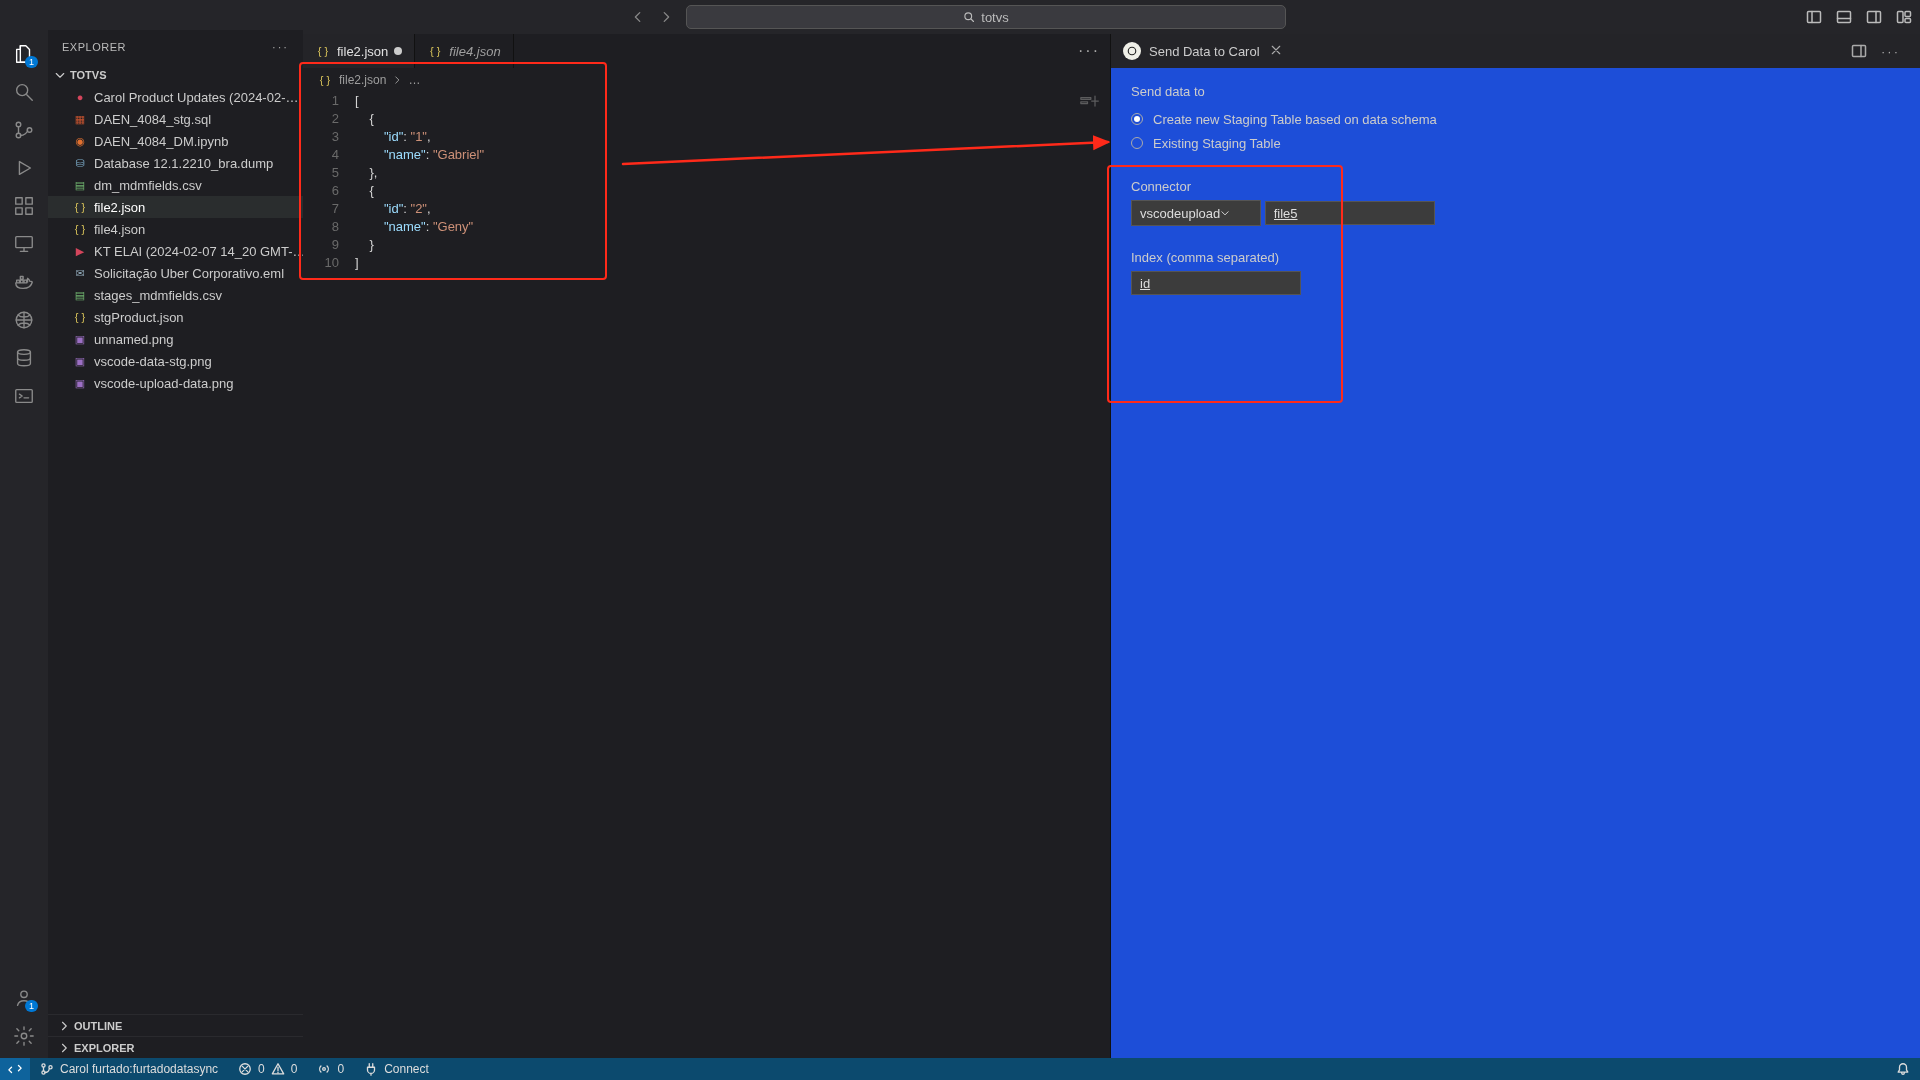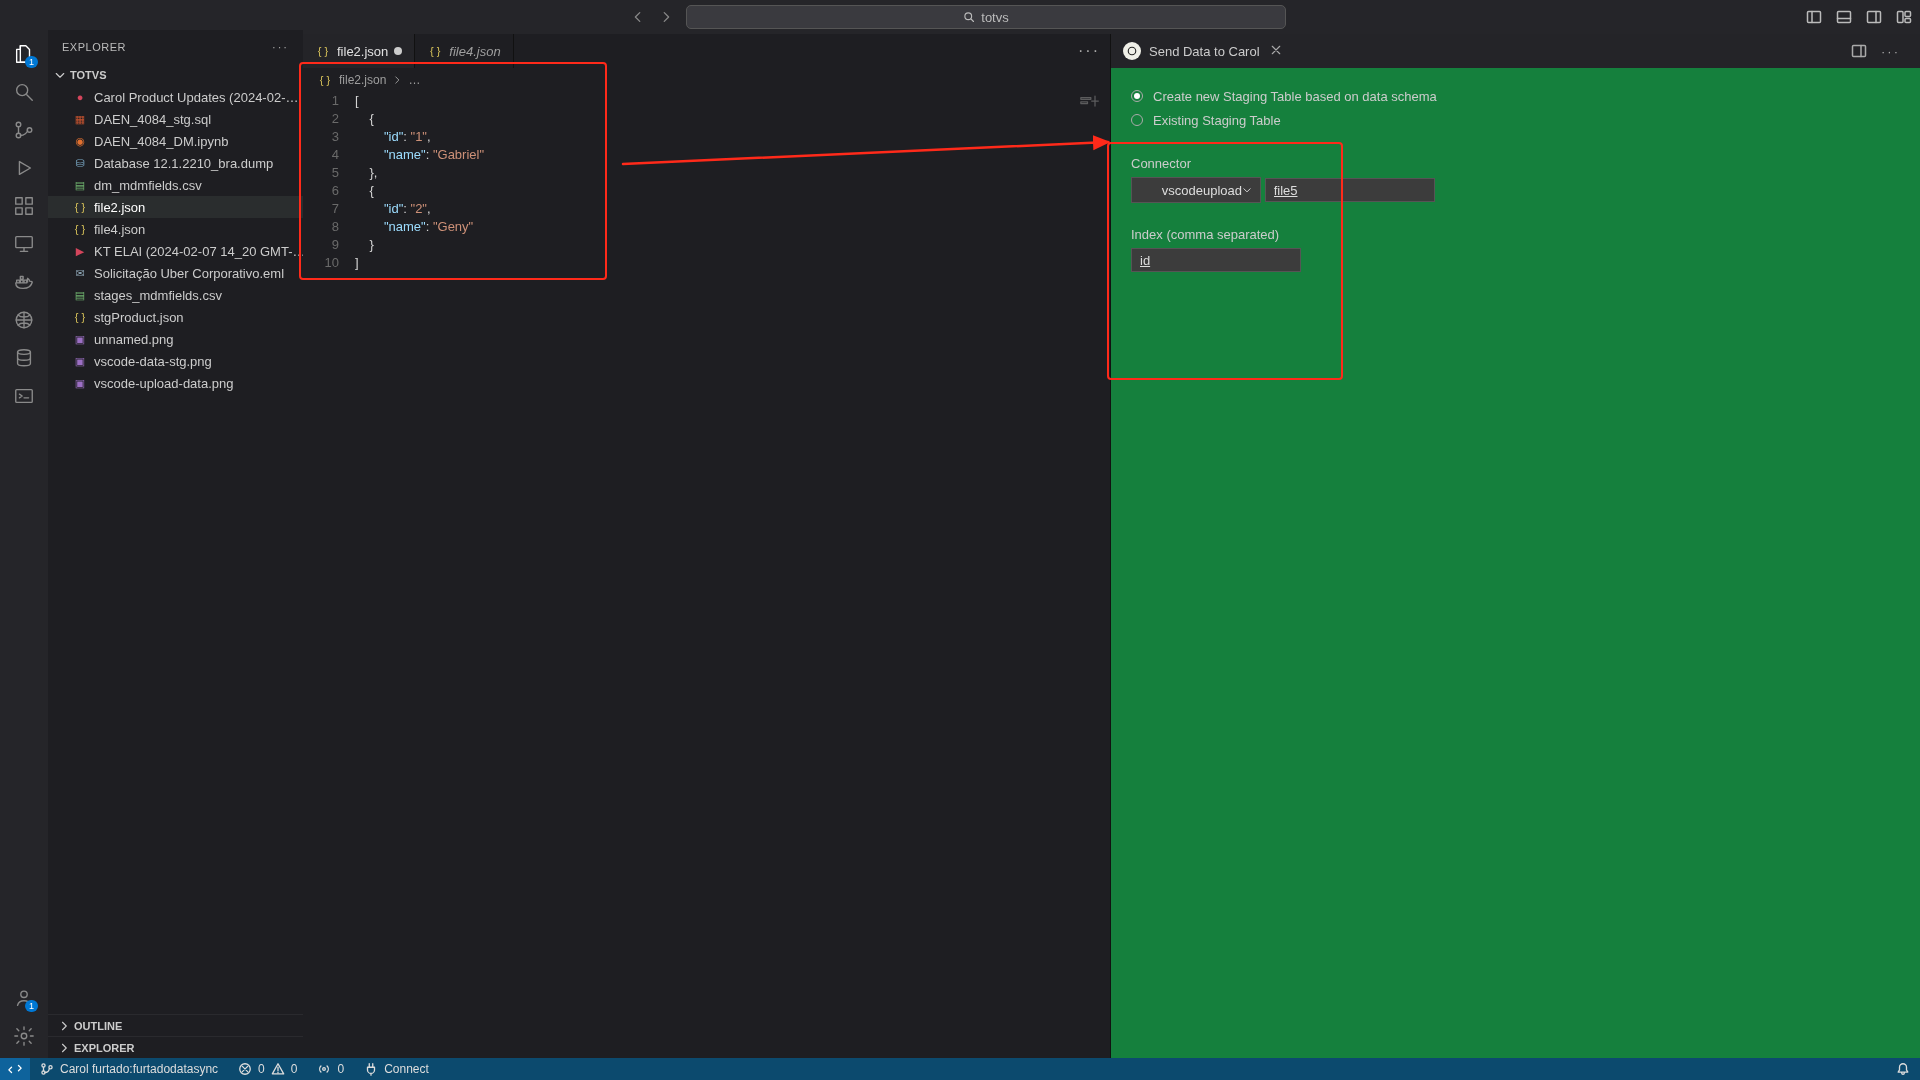--- a/index.html
+++ b/index.html
@@ -49,31 +49,31 @@
   .code-area { position: relative; display: flex; flex: 1; font-family: Menlo, Monaco, "Courier New", monospace; font-size: 13px; line-height: 18px; }
   .gutter { width: 48px; text-align: right; color: #6a6a6a; padding: 4px 12px 0 0; }
   .code { padding: 4px 0 0 4px; color: #ce9178; }
   .code .key { color: #9cdcfe; }
   .code .pun { color: #d4d4d4; }
   .code .str { color: #ce9178; }
   .minimap-ctrl { position: absolute; right: 10px; top: 6px; color: #777; opacity: .7; }
   .red-box { position: absolute; border: 2.5px solid #ff2a1a; border-radius: 4px; pointer-events: none; }
   .arrow-layer { position: absolute; left: 303px; top: 34px; right: 0; bottom: 22px; pointer-events: none; }
   
-  .rightpanel { position: absolute; right: 0; top: 34px; bottom: 22px; width: 810px; background: #15803d; border-left: 1px solid #111; display: flex; flex-direction: column; }
+  .rightpanel { position: absolute; right: 0; top: 34px; bottom: 22px; width: 810px; background: #1d4ed8; border-left: 1px solid #111; display: flex; flex-direction: column; }
   .rp-tab { height: 34px; display: flex; align-items: center; background: #242428; padding: 0 12px; gap: 8px; font-size: 13px; }
   .rp-tab .circle { width: 18px; height: 18px; border-radius: 50%; background: #f0f0e8; display:inline-flex; align-items:center; justify-content:center; }
   .rp-tab .close { color: #aaa; margin-left: 2px; }
   .rp-tab-fill { flex: 1; }
   .rp-body { padding: 16px 20px; font-size: 13px; color: #ccc; }
   .radio-row { display: flex; align-items: center; gap: 10px; height: 24px; }
   .radio { width: 12px; height: 12px; border-radius: 50%; border: 1.5px solid #aaa; display: inline-flex; align-items: center; justify-content: center; }
   .radio.checked::after { content: ""; width: 6px; height: 6px; background: #fff; border-radius: 50%; }
   .form-label { margin-top: 24px; display: block; }
-  .select { margin-top: 6px; display: inline-flex; align-items: center; justify-content: flex-end; width: 130px; height: 26px; background: #3c3c3c; border: 1px solid #555; padding: 0 8px; font-size: 13px; color: #ddd; }
+  .select { margin-top: 6px; display: inline-flex; align-items: center; justify-content: flex-start; width: 130px; height: 26px; background: #3c3c3c; border: 1px solid #555; padding: 0 8px; font-size: 13px; color: #ddd; }
   .text-input { margin-top: 6px; width: 170px; height: 24px; background: #3c3c3c; border: 1px solid #555; color: #ddd; padding: 0 8px; font-size: 13px; text-decoration: underline; }
   .btn-primary { margin-top: 20px; background: #0e639c; color: #fff; border: none; padding: 6px 14px; font-size: 13px; }
   .form-box { position: relative; margin-top: 16px; }
   .rp-icons { display:flex; align-items:center; gap:14px; color:#aaa; padding-right:8px;}
   
   .statusbar { position: absolute; left: 0; right: 0; bottom: 0; height: 22px; background: #0c4a6e; color: #ddd; display: flex; align-items: center; font-size: 12px; }
   .statusbar .remote { background: #0e639c; height: 100%; display: flex; align-items: center; padding: 0 8px; color: #fff; }
   .statusbar .seg { display: flex; align-items: center; gap: 6px; padding: 0 10px; }
   .statusbar .spacer { flex: 1; }
   
@@ -367,20 +367,21 @@
     <div class="rp-tab-fill"></div>
     <div class="rp-icons">
       <svg width="16" height="16" viewBox="0 0 16 16">
           <rect x="1.5" y="2.5" width="13" height="11" rx="1"></rect>
           <path d="M10 2.5v11"></path>
         </svg>
       <span style="letter-spacing:2px;">···</span>
     </div>
   </div>
   <div class="rp-body">
+    <div style="margin-bottom:8px;">Send data to</div>
     <div class="radio-row">
       <span class="radio checked"></span>
       <span>Create new Staging Table based on data schema</span>
     </div>
     <div class="radio-row">
       <span class="radio"></span>
       <span>Existing Staging Table</span>
     </div>
 
     <div class="form-box">

